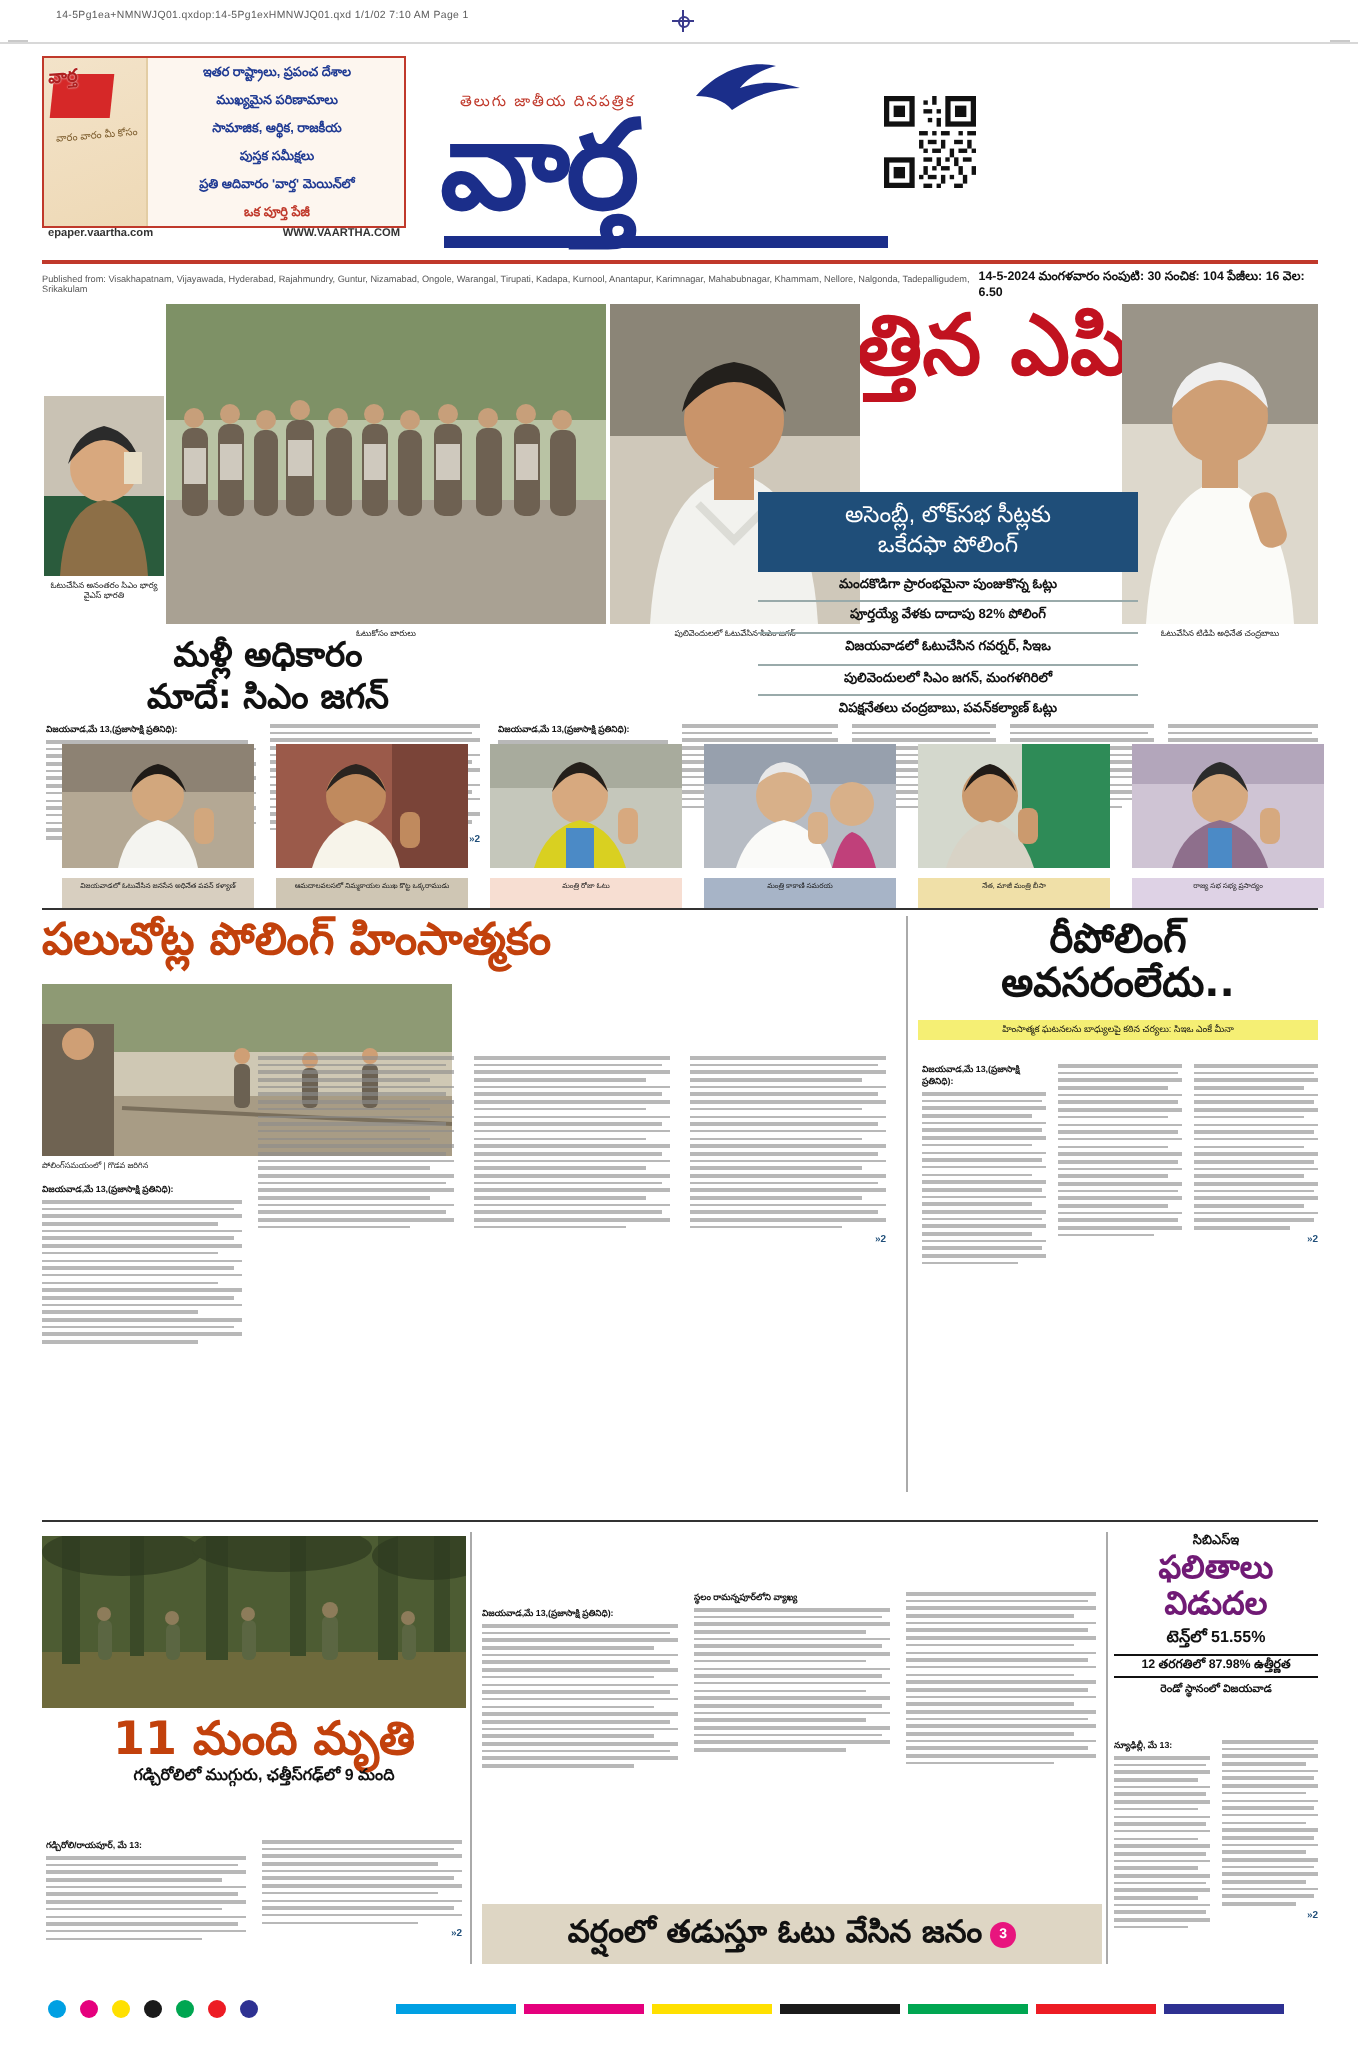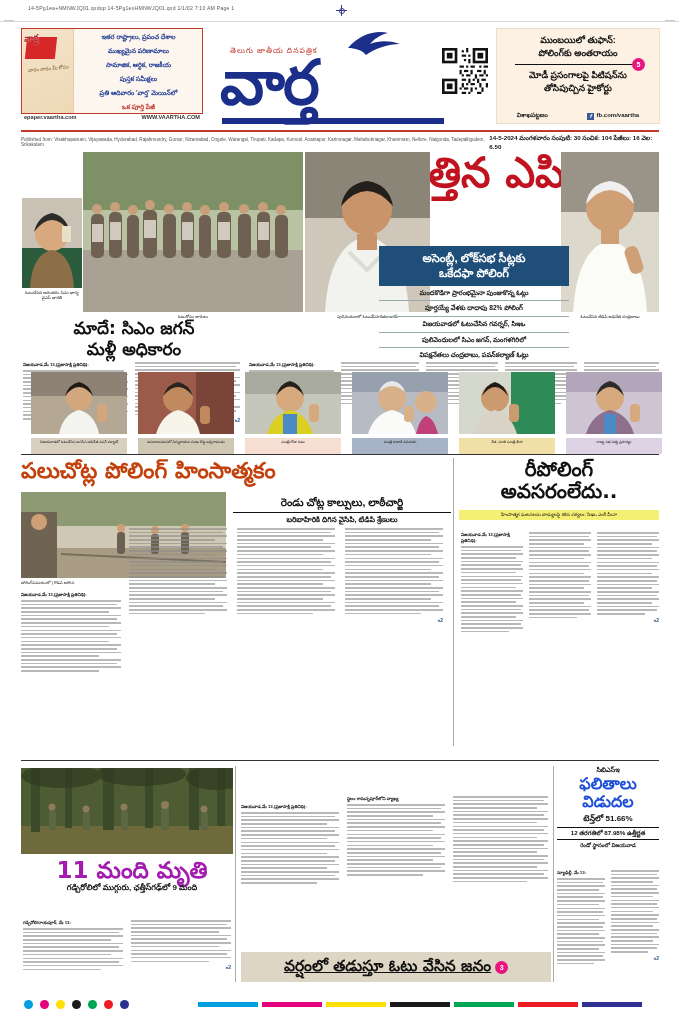--- a/index.html
+++ b/index.html
@@ -164,21 +164,21 @@
   .queue-photo { left: 62px; top: 2px; width: 220px; height: 160px; }
   .lady-photo  { left: 1px; top: 48px; width: 60px; height: 90px; }
   .jagan-photo { left: 284px; top: 2px; width: 125px; height: 160px; }
   .cbn-photo   { left: 540px; top: 2px; width: 98px; height: 160px; }
 
   .infobox {
     position: absolute; left: 358px; top: 96px; width: 190px;
   }
   .infobox-head {
     background: #1f4e79; color: #fff; text-align: center;
-    font-size: 11.5px; font-weight: bold; padding: 5px 3px; line-height: 1.3;
+    font-size: 11.5px; font-weight: normal; padding: 5px 3px; line-height: 1.3;
   }
   .infobox-line {
     font-size: 6.6px; color: #111; text-align: center; font-weight: bold;
     padding: 3px 2px; border-bottom: 1px solid #9aa; line-height: 1.3;
   }
   .infobox-line:last-child { border-bottom: none; }
 
   
   .lead-head {
     position: absolute; left: 2px; top: 168px; width: 222px;
@@ -236,41 +236,41 @@
   .bot { position: absolute; left: 3px; top: 740px; width: 638px; height: 222px; }
   .bot-head {
     position: absolute; left: 220px; top: 2px; width: 310px;
     text-align: center; font-size: 25px; font-weight: bold; color: #c1121f;
     font-family: "DejaVu Sans", sans-serif; line-height: 1;
   }
   .bot-head3 {
     position: absolute; left: 536px; top: 0px; width: 102px; text-align: center;
   }
   .bh3-kicker { font-size: 6.5px; color: #111; font-weight: bold; }
-  .bh3-main { font-size: 16px; font-weight: bold; color: #1d4ed8; line-height: 1.12;
+  .bh3-main { font-size: 16px; font-weight: bold; color: #701a75; line-height: 1.12;
               font-family: "DejaVu Sans", sans-serif; }
   .bh3-s1 { font-size: 8px; font-weight: bold; color: #111; margin-top: 3px; }
   .bh3-s2 { font-size: 6.2px; font-weight: bold; color: #111; border-top:1px solid #111;
             border-bottom:1px solid #111; padding: 1px 0; margin-top: 2px; }
   .bh3-s3 { font-size: 5.4px; font-weight: bold; color: #111; margin-top: 2px; }
 
   .enc-head {
     position: absolute; left: 2px; top: 92px; width: 218px; text-align: center;
   }
   .enc-k { font-size: 11px; font-weight: bold; color: #111; }
-  .enc-m { font-size: 23px; font-weight: bold; color: #a21caf; line-height: 1.1;
+  .enc-m { font-size: 23px; font-weight: bold; color: #c2410c; line-height: 1.1;
            font-family: "DejaVu Sans", sans-serif; }
   .enc-s { font-size: 8px; font-weight: bold; color: #111; }
 
   .banner {
     position: absolute; left: 220px; top: 186px; width: 310px; height: 30px;
     background: #ded6c4; display: flex; align-items: center; justify-content: center;
   }
   .banner-t { font-size: 15.5px; font-weight: bold; color: #111;
-              font-family: "DejaVu Sans", sans-serif; text-decoration: underline; }
+              font-family: "DejaVu Sans", sans-serif; }
   .banner-badge {
     width: 13px; height: 13px; border-radius: 50%; background: #e8157e;
     color: #fff; font-size: 7px; line-height: 13px; text-align: center;
     font-weight: bold; margin-left: 4px;
   }
 
   
   .colorbar { position: absolute; left: 18px; top: 1000px; width: 644px; height: 9px; }
   .cb-dot { position: absolute; top: 0; width: 9px; height: 9px; border-radius: 50%; }
   .cb-seg { position: absolute; top: 2px; height: 5px; }
@@ -369,33 +369,20 @@
             <rect x="10" y="18" width="2" height="1"></rect>
             <rect x="13" y="18" width="1" height="2"></rect>
           <rect x="15" y="18" width="1" height="1"></rect>
             <rect x="18" y="18" width="1" height="2"></rect>
           <rect x="9" y="20" width="2" height="1"></rect>
             <rect x="12" y="20" width="1" height="1"></rect>
             <rect x="16" y="20" width="2" height="1"></rect>
         </g>
       </svg>
 
-      <div class="topbox">
-        <div class="topbox-l">ముంబయిలో తుఫాన్:</div>
-        <div class="topbox-l">పోలింగ్‌కు అంతరాయం</div>
-        <div class="topbox-rule">
-          <span class="topbox-badge">5</span>
-        </div>
-        <div class="topbox-l">మోడీ ప్రసంగాలపై పిటిషన్‌ను</div>
-        <div class="topbox-l">తోసిపుచ్చిన హైకోర్టు</div>
-        <div class="topbox-foot">
-          <span>విశాఖపట్టణం</span>
-          <span><i class="fb-ic">f</i><b>fb.com/vaartha</b></span>
-        </div>
-      </div>
 
       <div class="red-rule"></div>
     </div>
 
     <div class="datebar">
       <div class="pub">Published from: Visakhapatnam, Vijayawada, Hyderabad, Rajahmundry, Guntur, Nizamabad, Ongole, Warangal, Tirupati, Kadapa, Kurnool, Anantapur, Karimnagar, Mahabubnagar, Khammam, Nellore, Nalgonda, Tadepalligudem, Srikakulam</div>
       <div class="dt">14-5-2024 మంగళవారం సంపుటి: 30 సంచిక: 104 పేజీలు: 16 వెల: 6.50</div>
     </div>
 
     <div class="hero">
@@ -493,22 +480,22 @@
           <div>ఒకేదఫా పోలింగ్</div>
         </div>
         <div class="infobox-line">మందకొడిగా ప్రారంభమైనా పుంజుకొన్న ఓట్లు</div>
         <div class="infobox-line">పూర్తయ్యే వేళకు దాదాపు 82% పోలింగ్</div>
         <div class="infobox-line">విజయవాడలో ఓటుచేసిన గవర్నర్, సిఇఒ</div>
         <div class="infobox-line">పులివెందులలో సిఎం జగన్, మంగళగిరిలో</div>
         <div class="infobox-line">విపక్షనేతలు చంద్రబాబు, పవన్‌కల్యాణ్ ఓట్లు</div>
       </div>
 
       <div class="lead-head">
+        <div>మళ్లీ అధికారం</div>
         <div>మాదే: సిఎం జగన్</div>
-        <div>మళ్లీ అధికారం</div>
       </div>
 
       <div class="txtcol" style="left:2px; top:212px; width:105px;">
         <div class="lead-label">విజయవాడ,మే 13,(ప్రజాసాక్షి ప్రతినిధి):</div>
         <div class="tline s1"></div>
           <div class="tline s4"></div>
           <div class="tline s2"></div>
           <div class="tline s4"></div>
         <div class="tline s1"></div>
           <div class="tline s4"></div>
@@ -690,24 +677,20 @@
 
       <div class="mid-head">పలుచోట్ల పోలింగ్ హింసాత్మకం</div>
       <div class="vline" style="left:432px; top:-2px; height:288px;"></div>
 
       <div class="mid-head2">
         <div>రీపోలింగ్</div>
         <div>అవసరంలేదు..</div>
       </div>
       <div class="mid-sub">హింసాత్మక ఘటనలను బాధ్యులపై కఠిన చర్యలు: సిఇఒ ఎంకే మీనా</div>
 
-      <div class="mid-deck">
-        <div class="d1">రెండు చోట్ల కాల్పులు, లాఠీచార్జి</div>
-        <div class="d2">బరిబాహిరికి దిగిన వైసిపి, టిడిపి శ్రేణులు</div>
-      </div>
 
       <div class="ph" style="left:0px; top:32px; width:205px; height:86px;">
         <svg width="205" height="86" viewBox="0 0 205 86">
           <rect width="205" height="86" fill="#b9b09c"></rect>
           <rect y="0" width="205" height="34" fill="#8e9a74"></rect>
           <rect y="34" width="205" height="22" fill="#cfc8b4"></rect>
           <rect y="56" width="205" height="30" fill="#a89c85"></rect>
           <rect x="0" y="20" width="36" height="66" fill="#6f6352"></rect>
           <circle cx="18" cy="30" r="8" fill="#cf9f75"></circle>
           <g fill="#6b6152">
@@ -1061,21 +1044,21 @@
 
       <div class="banner">
         <span class="banner-t">వర్షంలో తడుస్తూ ఓటు వేసిన జనం</span>
         <span class="banner-badge">3</span>
       </div>
 
       <div class="bot-head3">
         <div class="bh3-kicker">సిబిఎస్ఇ</div>
         <div class="bh3-main">ఫలితాలు</div>
         <div class="bh3-main">విడుదల</div>
-        <div class="bh3-s1">టెన్త్‌లో 51.66%</div>
+        <div class="bh3-s1">టెన్త్‌లో 51.55%</div>
         <div class="bh3-s2">12 తరగతిలో 87.98% ఉత్తీర్ణత</div>
         <div class="bh3-s3">రెండో స్థానంలో విజయవాడ</div>
       </div>
 
       <div class="txtcol" style="left:536px; top:104px; width:48px;">
         <div class="lead-label">న్యూఢిల్లీ, మే 13:</div>
         <div class="tline s4"></div>
           <div class="tline s1"></div>
           <div class="tline s4"></div>
           <div class="tline s2"></div>

